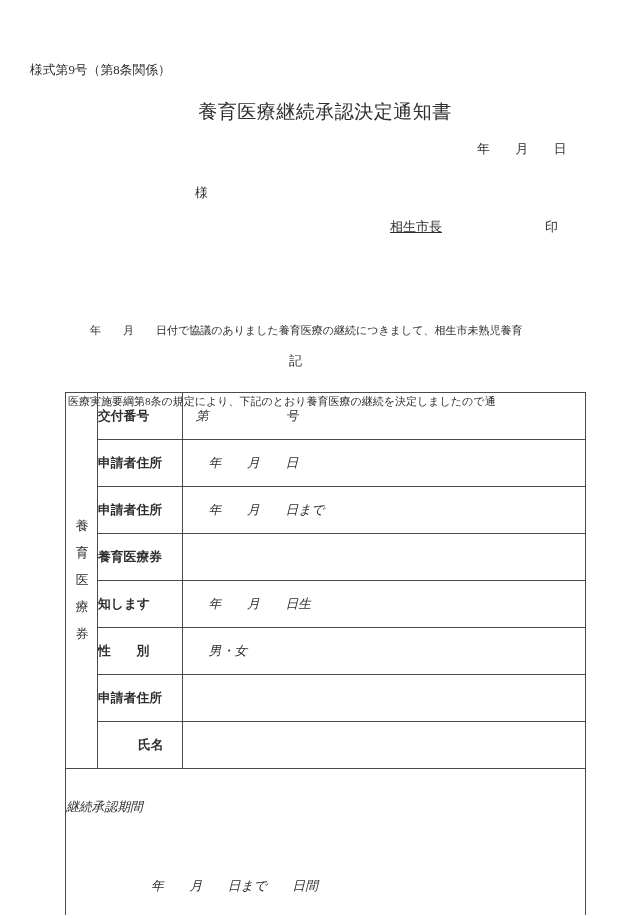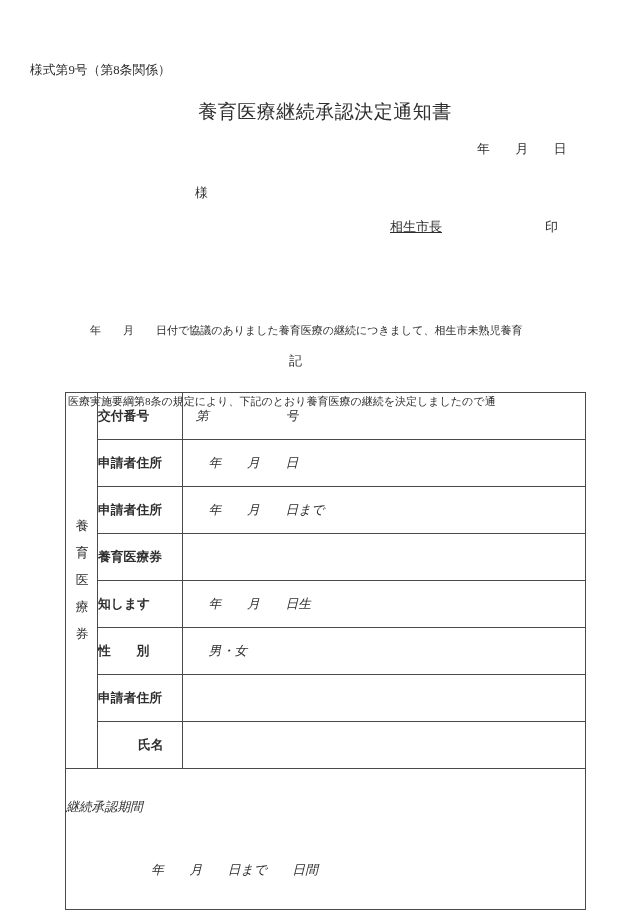--- a/index.html
+++ b/index.html
@@ -33,21 +33,21 @@
   td.vhead{text-align:center;}
   td.vhead .vtxt{
     width:14px;margin:0 auto;line-height:27px;
     word-break:break-all;text-align:right;white-space:normal;
   }
   td.lbl{padding-left:8px;font-weight:bold;}
   td.lbl.indent{padding-left:40px;}
   td.val{padding-left:8px;font-style:italic;}
   tr.period-row{height:87px;}
   td.period{vertical-align:top;padding:6px 0 0 13px;font-style:italic;}
-  td.period .pv{padding-left:85px;margin-top:16px;}
+  td.period .pv{padding-left:85px;margin-top:32px;}
 </style>
 </head>
 <body>
 
 <div class="abs" id="form-number">様式第9号（第8条関係）</div>
 
 <div class="abs" id="doc-title">養育医療継続承認決定通知書</div>
 
 <div class="abs" id="issue-date">年　　月　　日</div>
 

